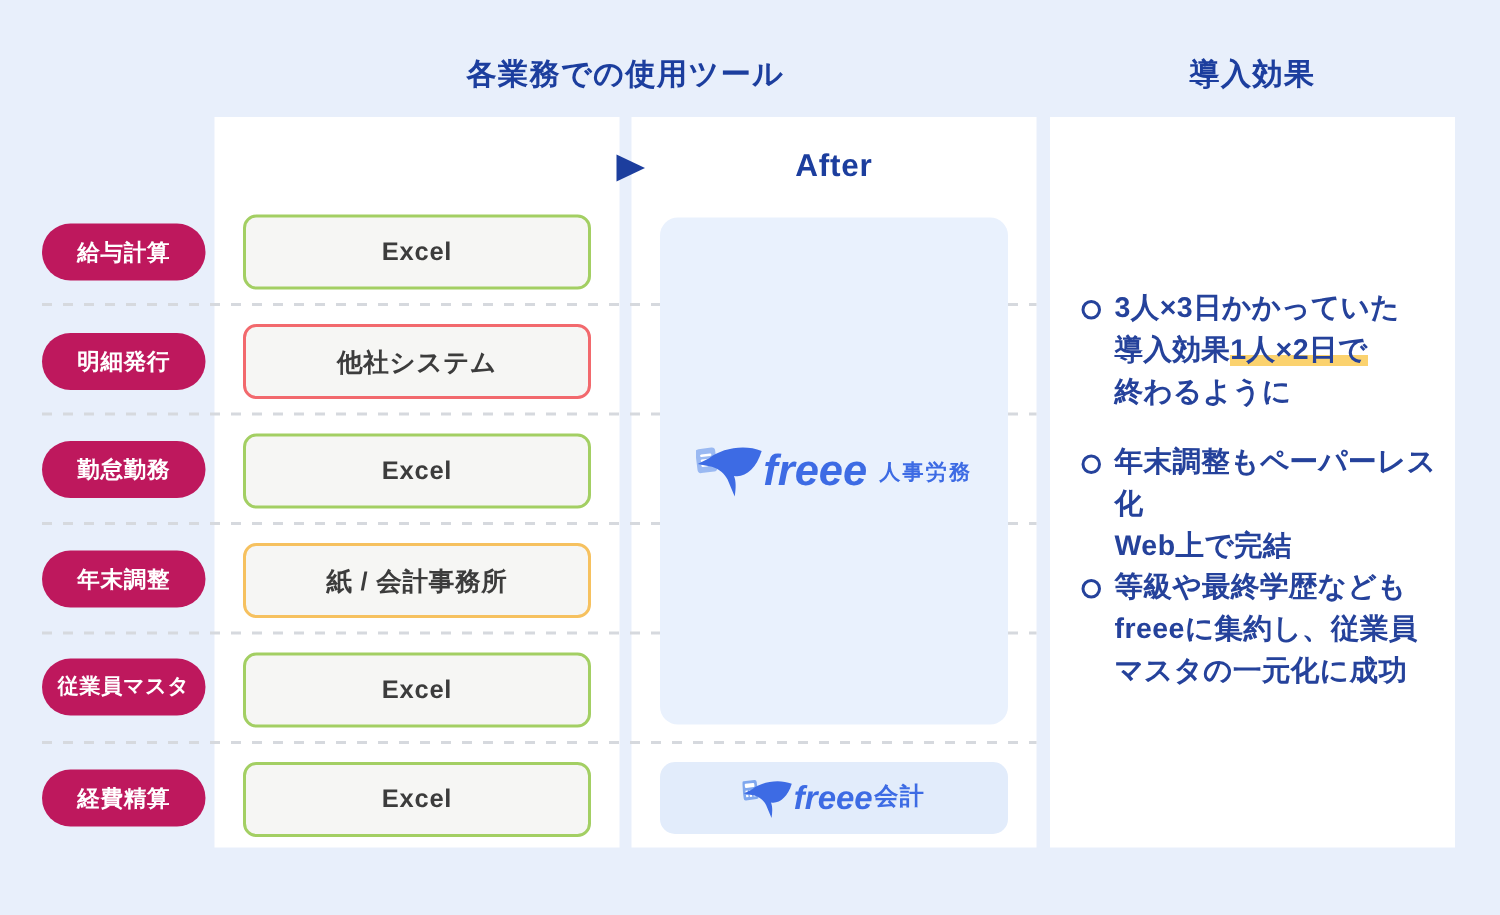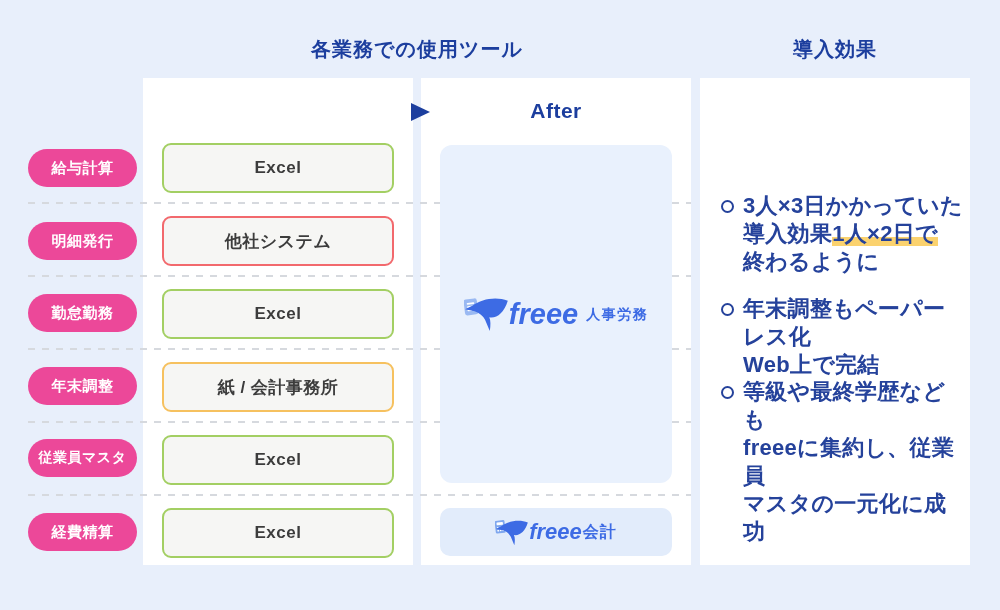--- a/index.html
+++ b/index.html
@@ -45,21 +45,21 @@
   }
 
   .dash {
     position:absolute; left:28px; width:663px; height:2px;
     background:repeating-linear-gradient(90deg,#d6d9de 0 7px,transparent 7px 14px);
   }
   .d1{top:202px}.d2{top:275px}.d3{top:348px}.d4{top:421px}.d5{top:494px}
 
   .pill {
     position:absolute; left:28px; width:109px; height:38px;
-    border-radius:19px; background:#ec4899;
+    border-radius:19px; background:#be185d;
     color:#ffffff; font-size:15px; font-weight:600;
     display:flex; align-items:center; justify-content:center;
     letter-spacing:.5px; white-space:nowrap;
   }
   .pr1{top:149px}.pr2{top:222px}.pr3{top:294px}.pr4{top:367px}.pr5{top:439px;font-size:14px}.pr6{top:513px}
 
   .toolbox {
     position:absolute; left:162px; width:232px; height:50px;
     border-radius:9px; background:#f6f6f4; border:2px solid #14b8a6;
     display:flex; align-items:center; justify-content:center;
@@ -88,21 +88,21 @@
     color:#3d6be4; line-height:1;
   }
   .logo .product { font-weight:700; color:#3d6be4; line-height:1; }
   .logo-lg .script  { font-size:29px; margin-left:1px; }
   .logo-lg .product { font-size:14px; margin-left:8px; letter-spacing:1.5px; }
   .logo-sm .script  { font-size:22px; margin-left:1px; }
   .logo-sm .product { font-size:16px; margin-left:1px; letter-spacing:1px; }
 
   .effect {
     position:absolute; left:721px; width:245px;
-    color:#25429b; font-size:22px; font-weight:700; line-height:28px;
+    color:#25429b; font-size:19px; font-weight:700; line-height:28px;
     letter-spacing:.3px;
   }
   .e1{top:192px}.e2{top:295px}.e3{top:378px}
   .effect .bullet {
     position:absolute; left:0; top:8px; width:13px; height:13px;
     border:2.5px solid #25429b; border-radius:50%;
   }
   .effect .lines { margin-left:22px; }
   .hl { background:linear-gradient(to top,#fbd26e 36%,transparent 36%); }
 </style>

